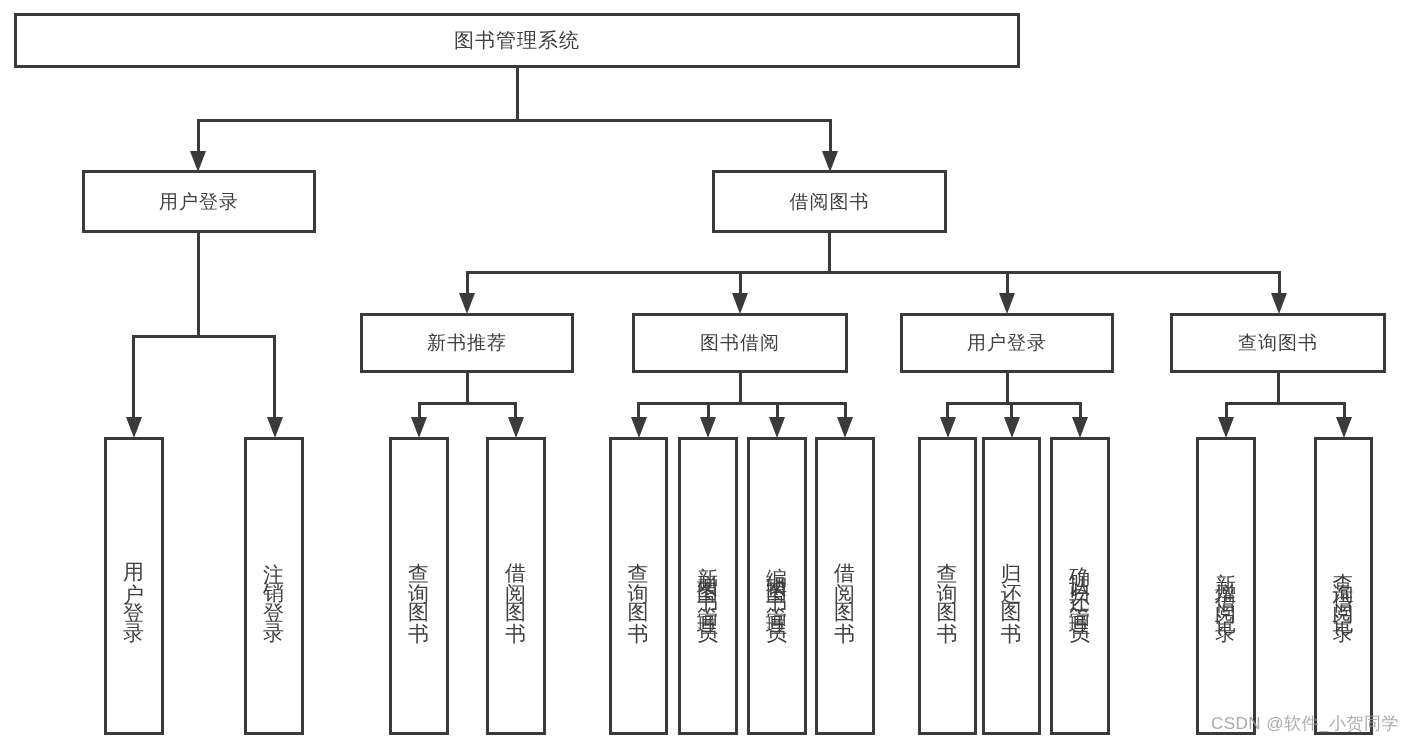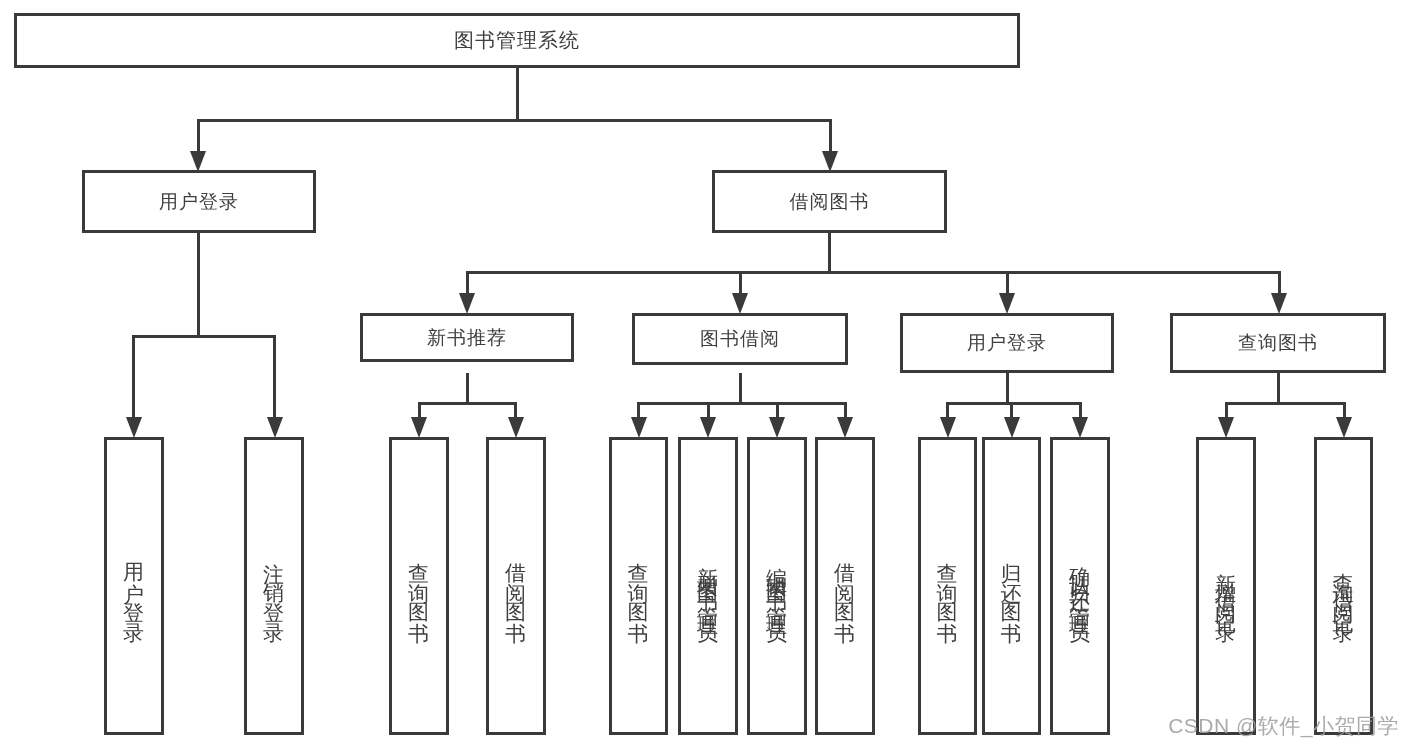--- a/index.html
+++ b/index.html
@@ -33,21 +33,21 @@
   .arrow{
     position:absolute;width:0;height:0;
     border-left:8px solid transparent;
     border-right:8px solid transparent;
     border-top:21px solid #3a3a3a;
     z-index:1;
   }
   .watermark{
     position:absolute;
     top:712px;right:6px;
-    font-size:21px;
+    font-size:17px;
     color:rgba(158,158,158,0.88);
     z-index:5;
     letter-spacing:0.5px;
   }
 </style>
 </head>
 <body>
 
 <div id="canvas">
 
@@ -110,24 +110,24 @@
     <span>图书管理系统</span>
   </div>
 
   <div class="node h-node" style="left:82px;top:170px;width:234px;height:63px;">
     <span>用户登录</span>
   </div>
   <div class="node h-node" style="left:712px;top:170px;width:235px;height:63px;">
     <span>借阅图书</span>
   </div>
 
-  <div class="node h-node" style="left:360px;top:313px;width:214px;height:49px;">
+  <div class="node h-node" style="left:360px;top:313px;width:214px;height:60px;">
     <span>新书推荐</span>
   </div>
-  <div class="node h-node" style="left:632px;top:313px;width:216px;height:52px;">
+  <div class="node h-node" style="left:632px;top:313px;width:216px;height:60px;">
     <span>图书借阅</span>
   </div>
   <div class="node h-node" style="left:900px;top:313px;width:214px;height:60px;">
     <span>用户登录</span>
   </div>
   <div class="node h-node" style="left:1170px;top:313px;width:216px;height:60px;">
     <span>查询图书</span>
   </div>
 
   <div class="node v-node v4" style="left:104px;top:437px;width:60px;height:298px;">

